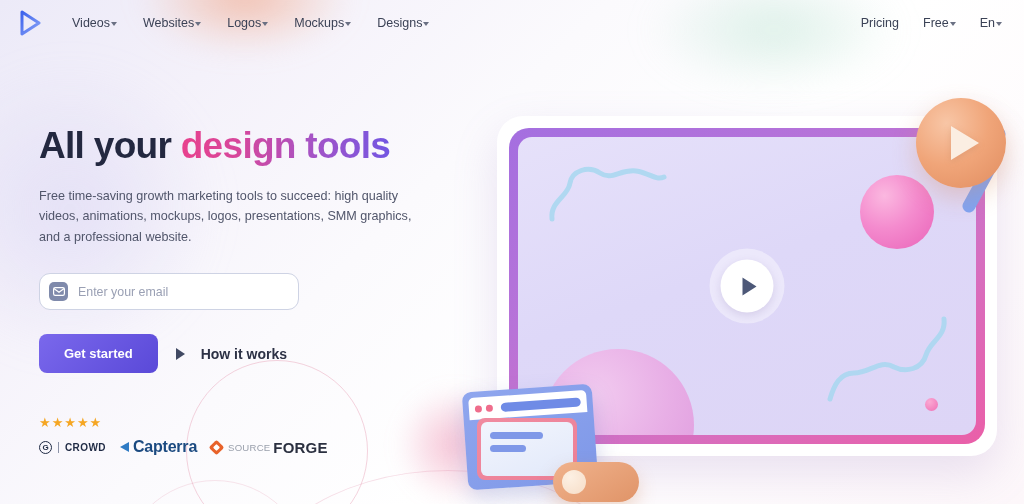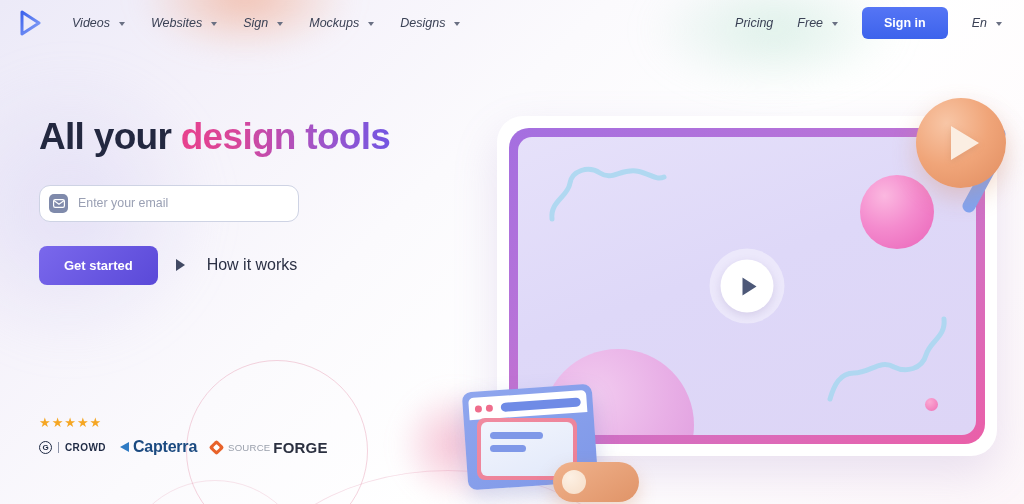--- a/index.html
+++ b/index.html
@@ -76,26 +76,25 @@
     cursor: pointer;
   }
   .nav {
     display: flex;
     align-items: center;
     gap: 26px;
   }
   .nav-item {
     display: flex;
     align-items: center;
-    gap: 9px;
+    gap: 1px;
     font-size: 12.5px;
     color: #3b4256;
     cursor: pointer;
     white-space: nowrap;
-    font-style: italic;
   }
   .caret {
     width: 0; height: 0;
     border-left: 3.5px solid transparent;
     border-right: 3.5px solid transparent;
     border-top: 4.5px solid #6a7083;
     display: inline-block;
     margin-top: 2px;
   }
   .header-right {
@@ -113,21 +112,21 @@
     border-radius: 6px;
     padding: 9px 22px;
     cursor: pointer;
     font-family: "Liberation Sans", sans-serif;
   }
 
   
   .hero-left {
     position: absolute;
     left: 39px;
-    top: 116px;
+    top: 125px;
     width: 420px;
     z-index: 15;
   }
   .headline {
     font-size: 37px;
     font-weight: bold;
     line-height: 1.16;
     letter-spacing: -0.7px;
     color: #232840;
   }
@@ -188,24 +187,25 @@
     font-weight: bold;
     border: none;
     border-radius: 8px;
     padding: 12px 25px;
     cursor: pointer;
     font-family: "Liberation Sans", sans-serif;
   }
   .how-works {
     display: flex;
     align-items: center;
-    gap: 22px;
-    font-size: 16px;
+    gap: 16px;
+    font-size: 14px;
     color: #2c3145;
     cursor: pointer;
+    font-weight: bold;
   }
   .tri-play {
     width: 0; height: 0;
     border-top: 6px solid transparent;
     border-bottom: 6px solid transparent;
     border-left: 9px solid #414963;
   }
 
   
   .trust { position: absolute; left: 39px; top: 415px; z-index: 15; }
@@ -460,54 +460,54 @@
     <div class="nav">
       <div class="nav-item">
         <span>Videos</span>
         <span class="caret"></span>
       </div>
       <div class="nav-item">
         <span>Websites</span>
         <span class="caret"></span>
       </div>
       <div class="nav-item">
-        <span>Sign</span>
+        <span>Logos</span>
         <span class="caret"></span>
       </div>
       <div class="nav-item">
         <span>Mockups</span>
         <span class="caret"></span>
       </div>
       <div class="nav-item">
         <span>Designs</span>
         <span class="caret"></span>
       </div>
     </div>
 
     <div class="header-right">
       <div class="nav-item">
         <span>Pricing</span>
       </div>
       <div class="nav-item">
         <span>Free</span>
         <span class="caret"></span>
       </div>
-      <button class="signin-btn">Sign in</button>
       <div class="nav-item">
         <span>En</span>
         <span class="caret"></span>
       </div>
     </div>
   </div>
 
   <div class="hero-left">
     <h1 class="headline">
       <span>All your </span><span class="grad-text">design tools</span><br>
     </h1>
 
+    <p class="subhead">Free time-saving growth marketing tools to succeed: high quality videos, animations, mockups, logos, presentations, SMM graphics, and a professional website.</p>
 
     <div class="email-row">
       <div class="email-field">
         <span class="env-icon">
           <svg width="12" height="9" viewBox="0 0 12 9">
             <rect x="0.6" y="0.6" width="10.8" height="7.8" rx="1.6" fill="none" stroke="#ffffff" stroke-width="1.2"></rect>
             <path d="M1.2 1.8 L6 5.2 L10.8 1.8" fill="none" stroke="#ffffff" stroke-width="1.2" stroke-linecap="round"></path>
           </svg>
         </span>
         <input class="email-input" type="text" placeholder="Enter your email" style="">

